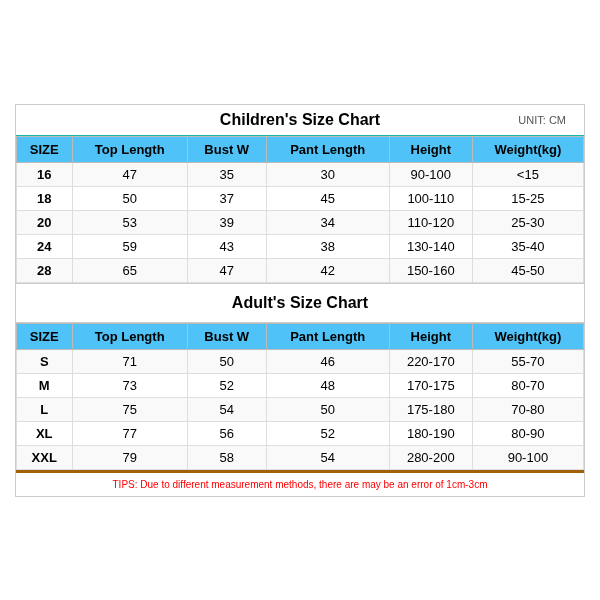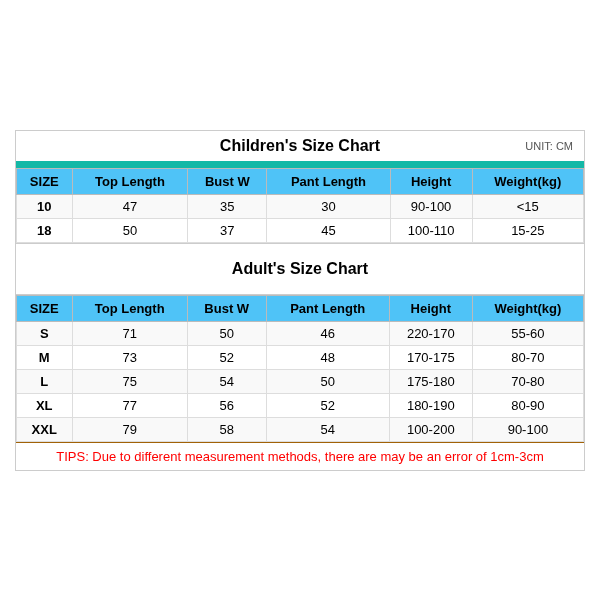--- a/index.html
+++ b/index.html
@@ -17,30 +17,30 @@
       border: 1.5px solid #ccc;
       background: #fff;
     }
     .section-title-row {
       background: #fff;
       display: flex;
       align-items: center;
       justify-content: center;
       padding: 6px 10px;
       position: relative;
-      border-bottom: 7px solid #14b8a6;
+      border-bottom: 1px solid #14b8a6;
     }
     .section-title {
       font-size: 16px;
       font-weight: bold;
       text-align: center;
     }
     .unit-label {
       position: absolute;
-      right: 11px;
+      right: 18px;
       font-size: 11px;
       color: #555;
     }
     table {
       width: 100%;
       border-collapse: collapse;
       font-size: 13px;
     }
     th {
       background: #4fc3f7;
@@ -61,30 +61,30 @@
       background: #fff;
     }
     td:first-child {
       font-weight: bold;
     }
     .adults-title-row {
       background: #fff;
       display: flex;
       align-items: flex-start;
       justify-content: center;
-      padding: 16px 10px;
+      padding: 10px 10px;
       border-top: 1.5px solid #ccc;
       border-bottom: 1px solid #ccc;
     }
     .tips-row {
       padding: 6px 10px;
-      font-size: 13px;
+      font-size: 10px;
       color: red;
       text-align: center;
-      border-top: 1px solid #a16207;
+      border-top: 3px solid #a16207;
     }
   </style>
 </head>
 <body>
 
 <div class="container">
 
   <div class="section-title-row">
     <span class="section-title">Children's Size Chart</span>
     <span class="unit-label">UNIT: CM</span>
@@ -96,34 +96,58 @@
         <th>SIZE</th>
         <th>Top Length</th>
         <th>Bust W</th>
         <th>Pant Length</th>
         <th>Height</th>
         <th>Weight(kg)</th>
       </tr>
     </thead>
     <tbody id="children-tbody">
     <tr>
-          <td>10</td>
+          <td>16</td>
           <td>47</td>
           <td>35</td>
           <td>30</td>
           <td>90-100</td>
           <td>&lt;15</td>
         </tr>
         <tr>
           <td>18</td>
           <td>50</td>
           <td>37</td>
           <td>45</td>
           <td>100-110</td>
           <td>15-25</td>
+        </tr>
+        <tr>
+          <td>20</td>
+          <td>53</td>
+          <td>39</td>
+          <td>34</td>
+          <td>110-120</td>
+          <td>25-30</td>
+        </tr>
+        <tr>
+          <td>24</td>
+          <td>59</td>
+          <td>43</td>
+          <td>38</td>
+          <td>130-140</td>
+          <td>35-40</td>
+        </tr>
+        <tr>
+          <td>28</td>
+          <td>65</td>
+          <td>47</td>
+          <td>42</td>
+          <td>150-160</td>
+          <td>45-50</td>
         </tr>
       </tbody>
   </table>
 
   <div class="adults-title-row">
     <span class="section-title">Adult's Size Chart</span>
   </div>
 
   <table>
     <thead>
@@ -136,21 +160,21 @@
         <th>Weight(kg)</th>
       </tr>
     </thead>
     <tbody id="adults-tbody">
         <tr>
           <td>S</td>
           <td>71</td>
           <td>50</td>
           <td>46</td>
           <td>220-170</td>
-          <td>55-60</td>
+          <td>55-70</td>
         </tr>
         <tr>
           <td>M</td>
           <td>73</td>
           <td>52</td>
           <td>48</td>
           <td>170-175</td>
           <td>80-70</td>
         </tr>
         <tr>
@@ -167,21 +191,21 @@
           <td>56</td>
           <td>52</td>
           <td>180-190</td>
           <td>80-90</td>
         </tr>
         <tr>
           <td>XXL</td>
           <td>79</td>
           <td>58</td>
           <td>54</td>
-          <td>100-200</td>
+          <td>280-200</td>
           <td>90-100</td>
         </tr>
       </tbody>
   </table>
 
   <div class="tips-row">
     <span>TIPS: Due to different measurement methods, there are may be an error of 1cm-3cm</span>
   </div>
 
 </div>

